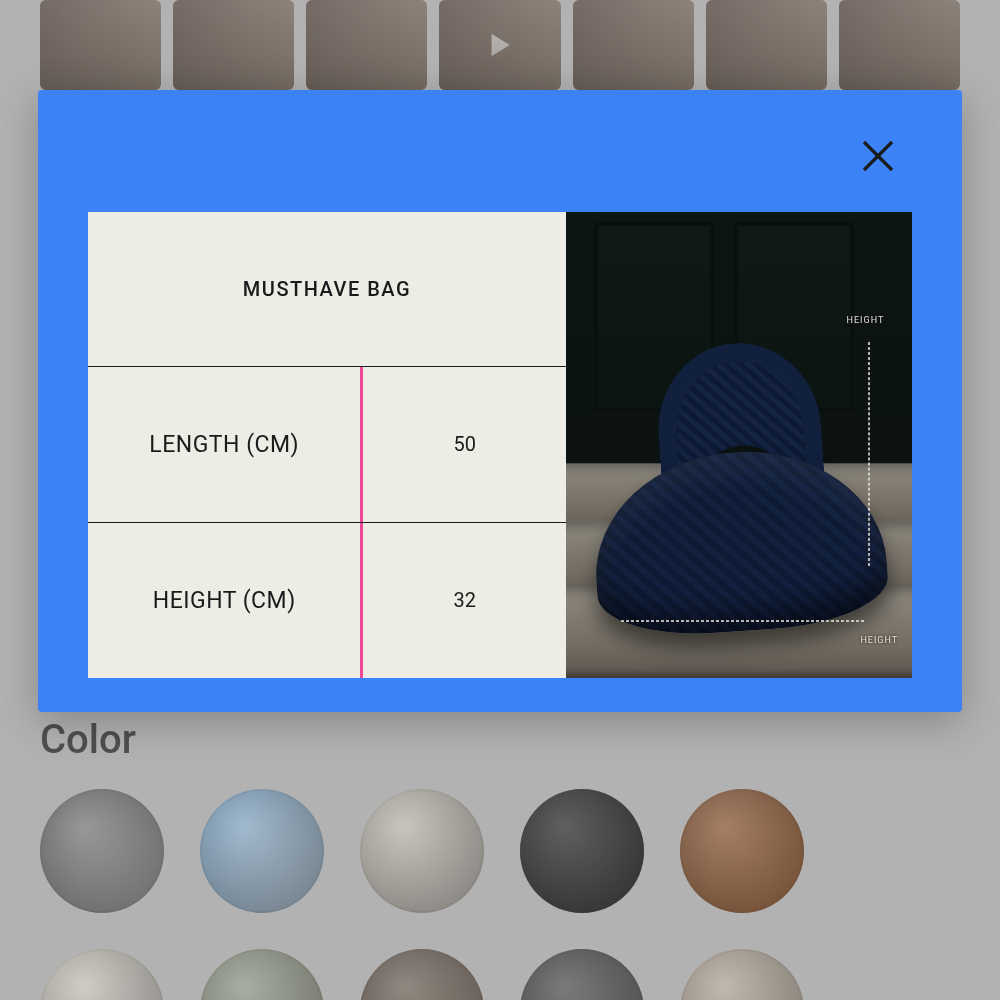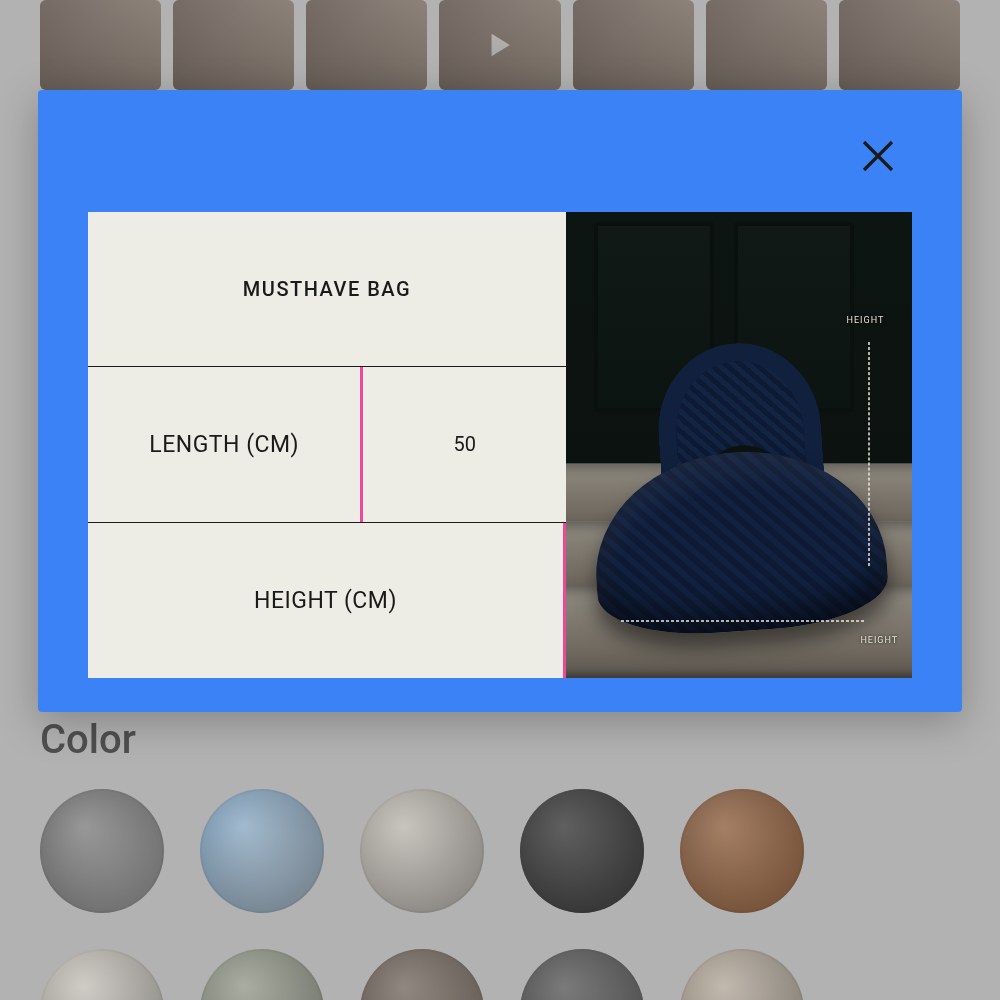--- a/index.html
+++ b/index.html
@@ -127,20 +127,21 @@
 
     <div class="size-panel">
       <div class="size-table">
         <div class="st-title">MUSTHAVE BAG</div>
         <div class="st-row">
           <div class="st-label">LENGTH (CM)</div>
           <div class="st-value">50</div>
         </div>
         <div class="st-row">
           <div class="st-label">HEIGHT (CM)</div>
+          <div class="st-value">32</div>
         </div>
       </div>
       <div class="size-image">
         <div class="door">
           <div class="door-panel"></div>
           <div class="door-panel two"></div>
         </div>
         <div class="steps">
           <div class="step s3"></div>
           <div class="step s2"></div>

